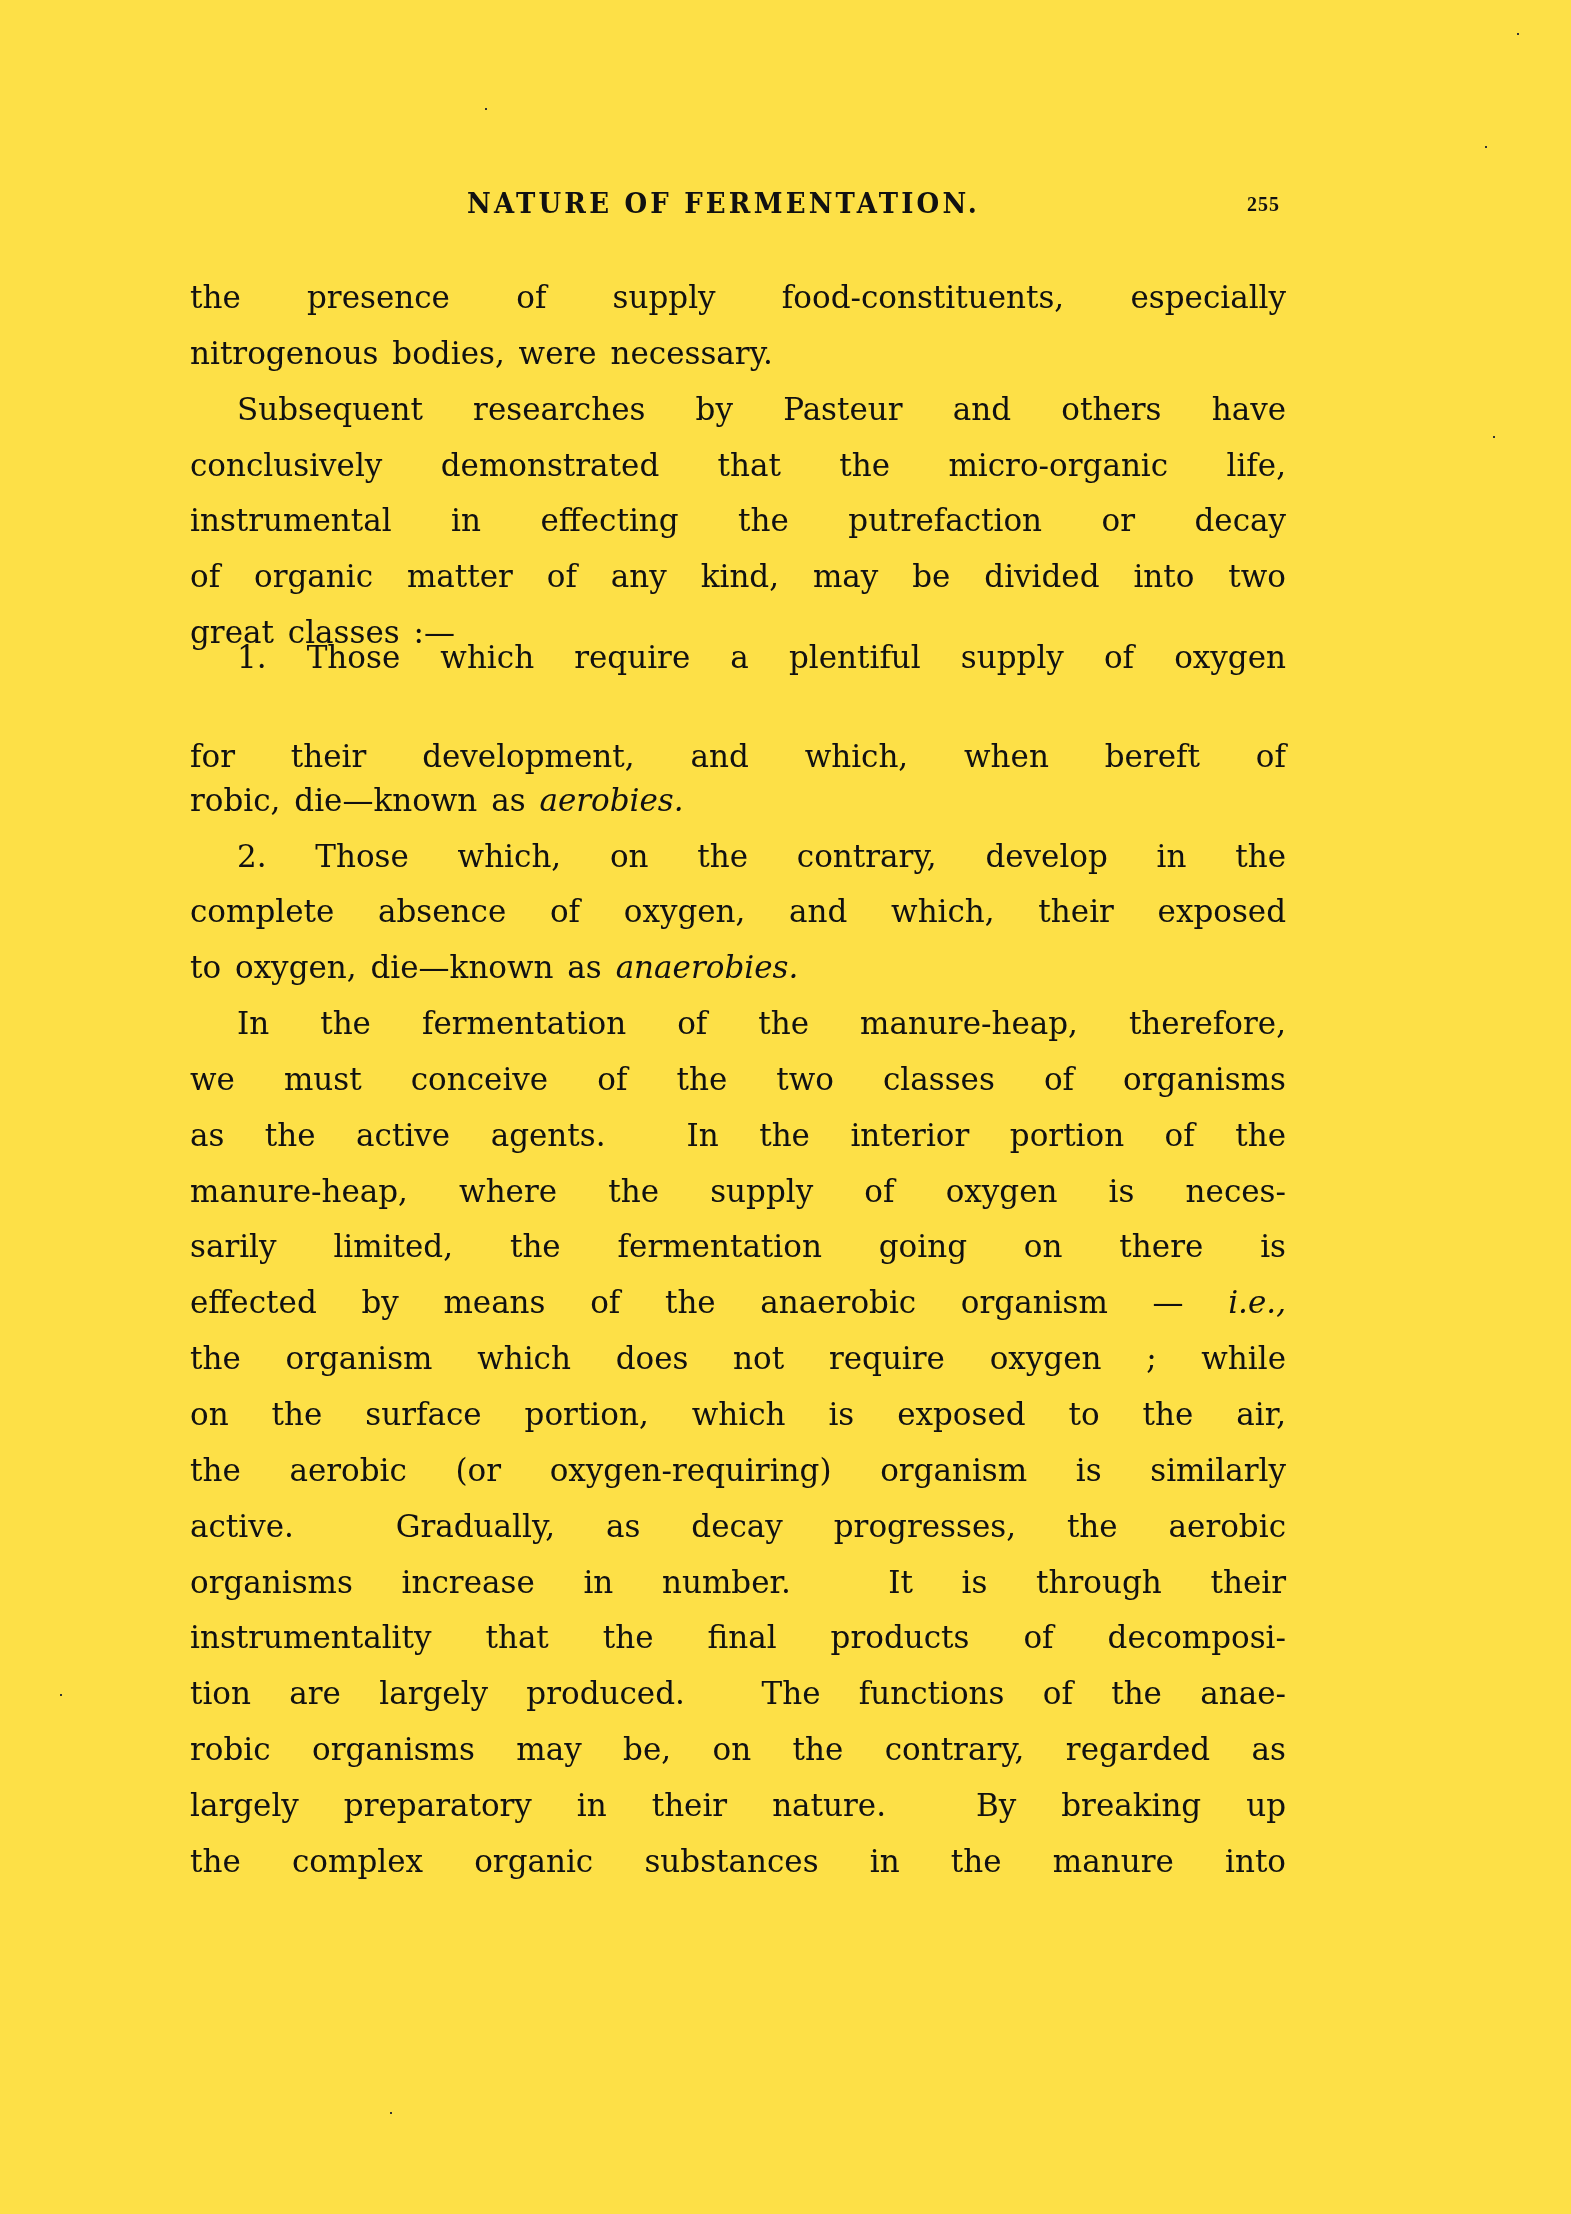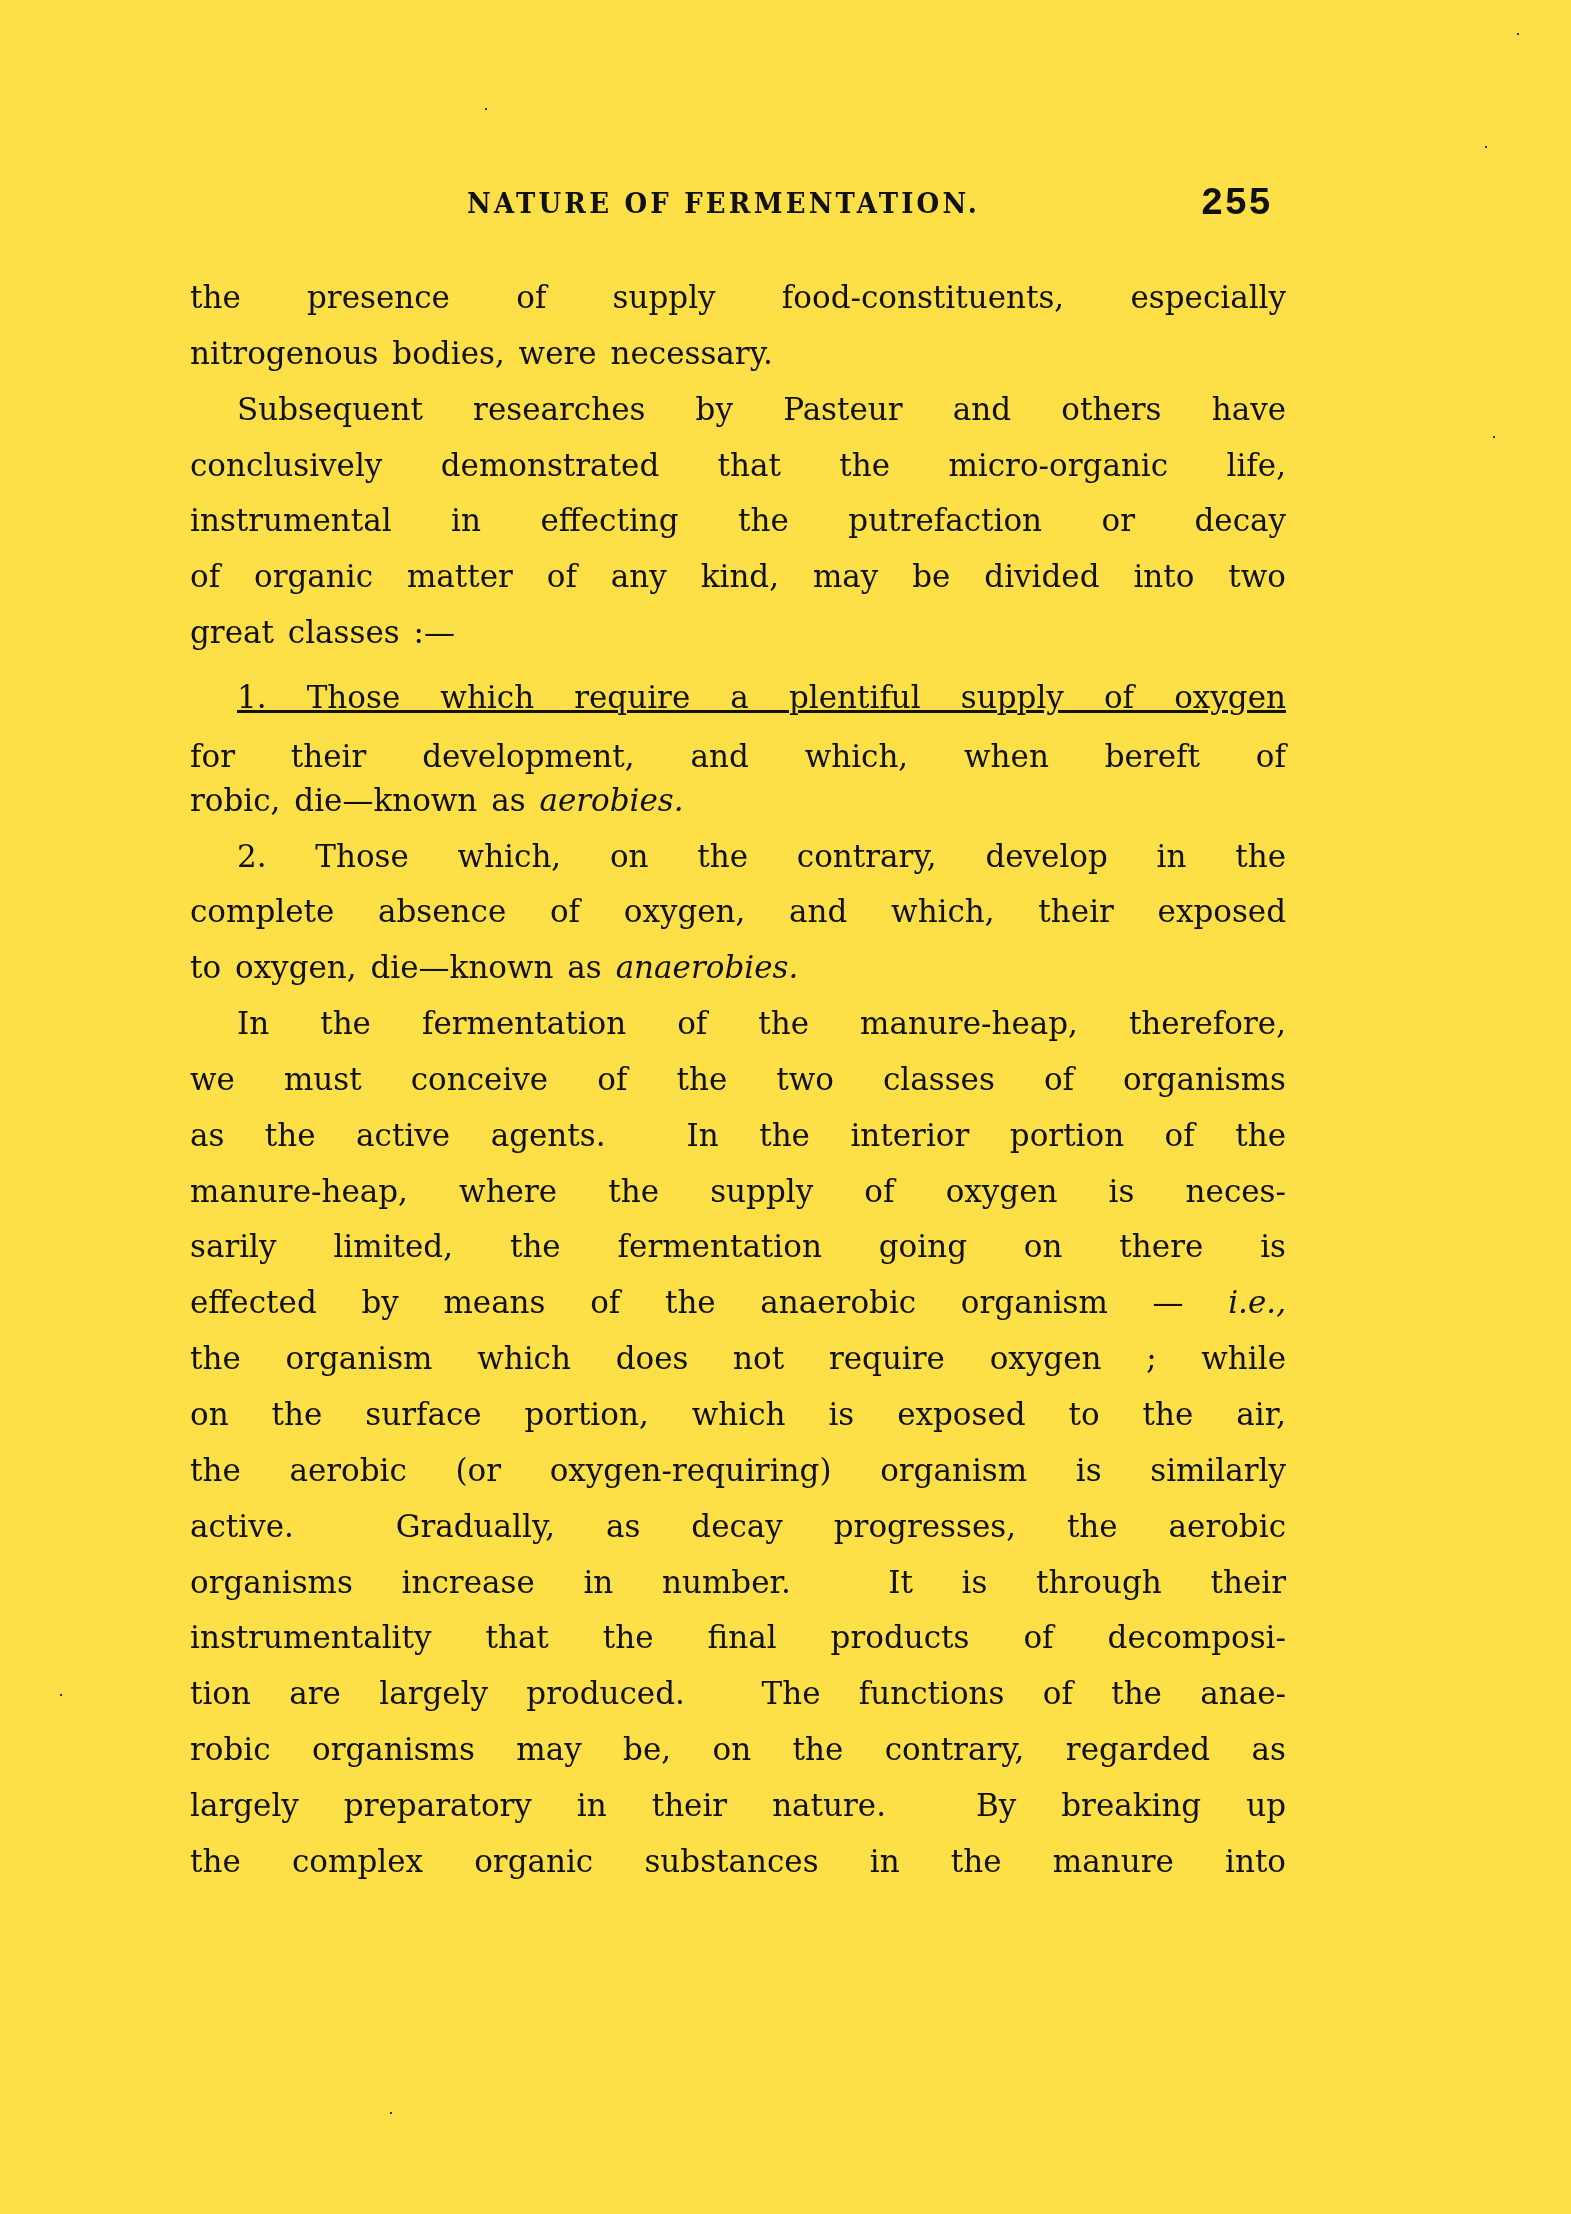--- a/index.html
+++ b/index.html
@@ -36,25 +36,25 @@
     font-family: "DejaVu Serif", "Liberation Serif", serif;
     font-weight: bold;
     font-size: 26px;
     letter-spacing: 3.2px;
     line-height: 36px;
     transform: scaleY(1.05);
     transform-origin: left bottom;
   }
   .page-number {
     position: absolute;
-    right: 16px;
+    right: 8px;
     top: 0;
-    font-family: Liberation Mono, monospace;
+    font-family: Liberation Serif, serif;
     font-weight: bold;
-    font-size: 38px;
+    font-size: 20px;
     line-height: 36px;
     letter-spacing: 1px;
   }
   .body-text {
     position: absolute;
     left: 190px;
     top: 0;
     width: 1096px;
   }
   .line {
@@ -97,21 +97,21 @@
   </div>
 
   <div class="body-text" id="body-text">
       <div class="line" style="top: 275px;"><span>the presence of supply food-constituents, especially</span></div>
       <div class="line last" style="top: 330.85px;"><span>nitrogenous bodies, were necessary.</span></div>
       <div class="line indent" style="top: 386.7px;"><span>Subsequent researches by Pasteur and others have</span></div>
       <div class="line" style="top: 442.55px;"><span>conclusively demonstrated that the micro-organic life,</span></div>
       <div class="line" style="top: 498.4px;"><span>instrumental in effecting the putrefaction or decay</span></div>
       <div class="line" style="top: 554.25px;"><span>of organic matter of any kind, may be divided into two</span></div>
       <div class="line last" style="top: 610.1px;"><span>great classes :—</span></div>
-      <div class="line indent" style="top: 675px; text-decoration: underline;"><span>1. Those which require a plentiful supply of oxygen</span></div>
+      <div class="line indent" style="top: 635px;"><span>1. Those which require a plentiful supply of oxygen</span></div>
       <div class="line" style="top: 721.8px; margin-top: 12px;"><span>for their development, and which, when bereft of</span></div>
       <div class="line last" style="top: 777.65px;"><span>robic, die—known as </span><span class="it">aerobies.</span></div>
       <div class="line indent" style="top: 833.5px;"><span>2. Those which, on the contrary, develop in the</span></div>
       <div class="line" style="top: 889.35px;"><span>complete absence of oxygen, and which, their exposed</span></div>
       <div class="line last" style="top: 945.2px;"><span>to oxygen, die—known as </span><span class="it">anaerobies.</span></div>
       <div class="line indent" style="top: 1001.05px;"><span>In the fermentation of the manure-heap, therefore,</span></div>
       <div class="line" style="top: 1056.9px;"><span>we must conceive of the two classes of organisms</span></div>
       <div class="line" style="top: 1112.75px;"><span>as the active agents.  In the interior portion of the</span></div>
       <div class="line" style="top: 1168.6px;"><span>manure-heap, where the supply of oxygen is neces-</span></div>
       <div class="line" style="top: 1224.45px;"><span>sarily limited, the fermentation going on there is</span></div>

